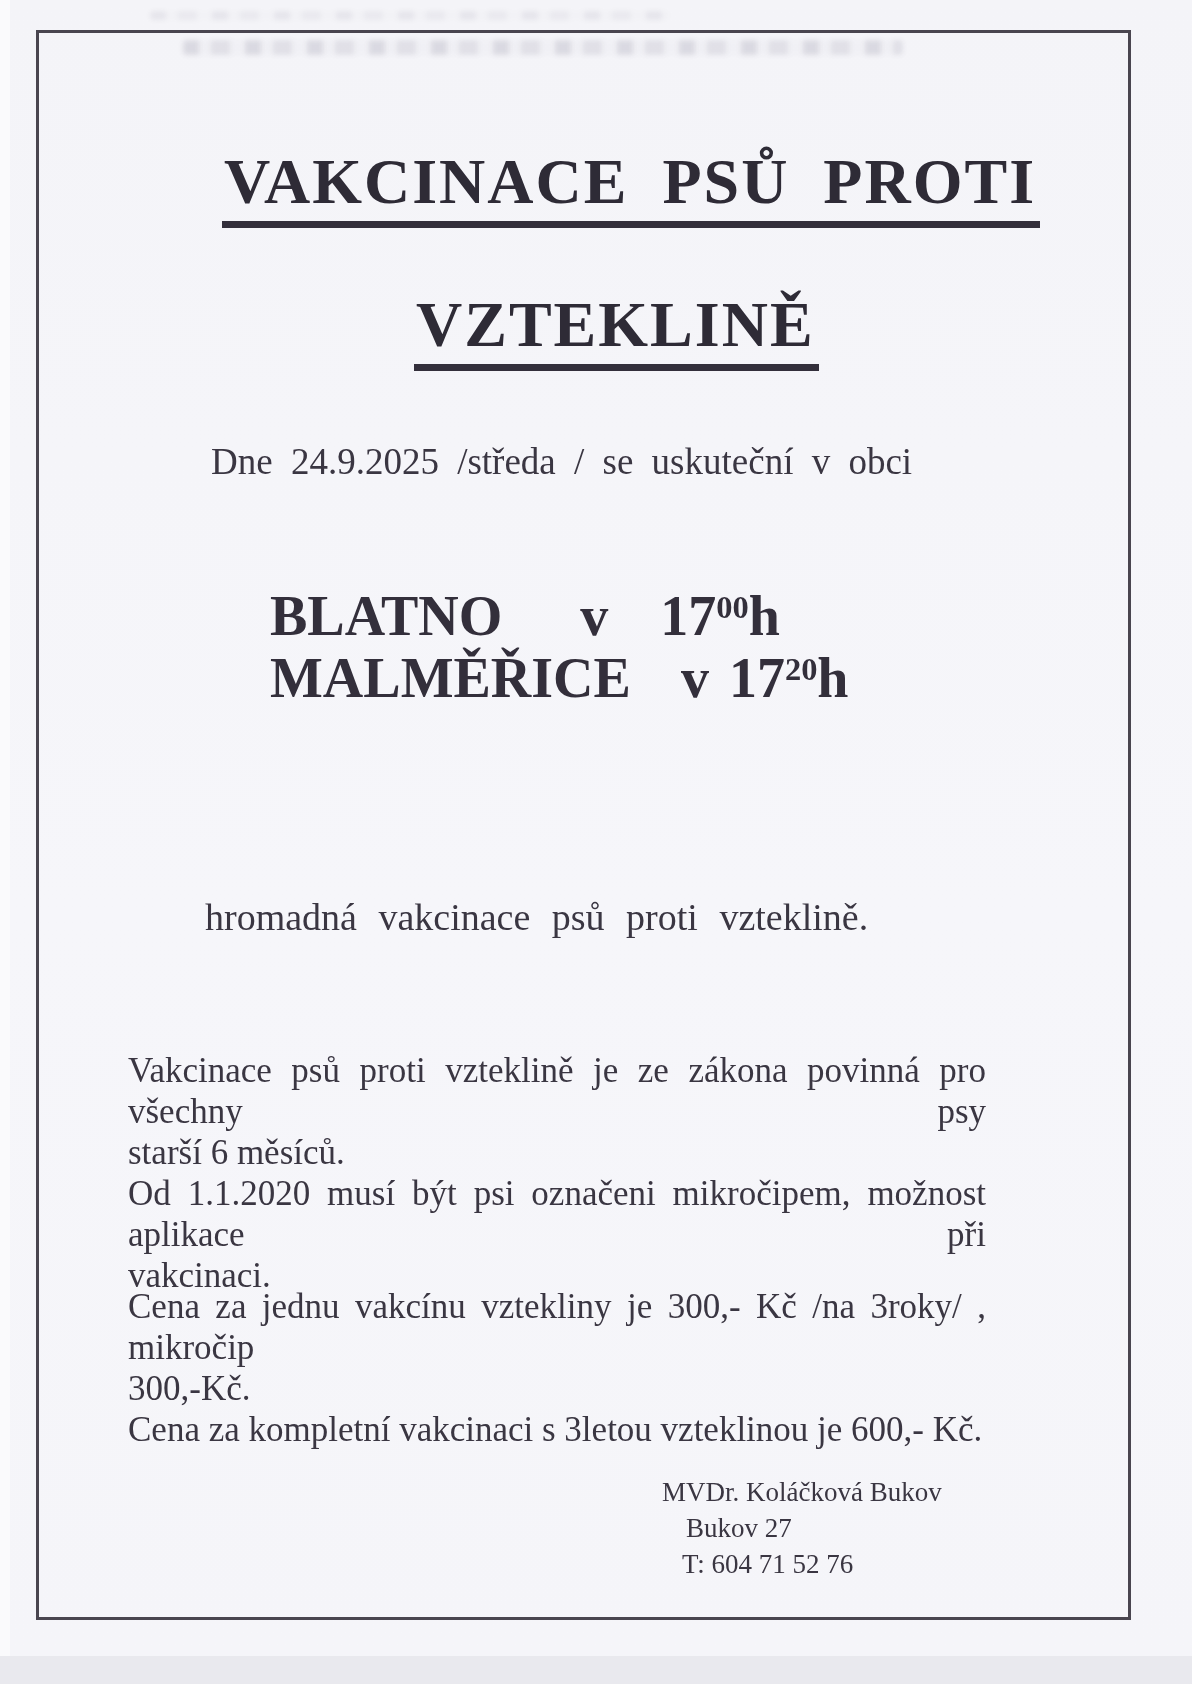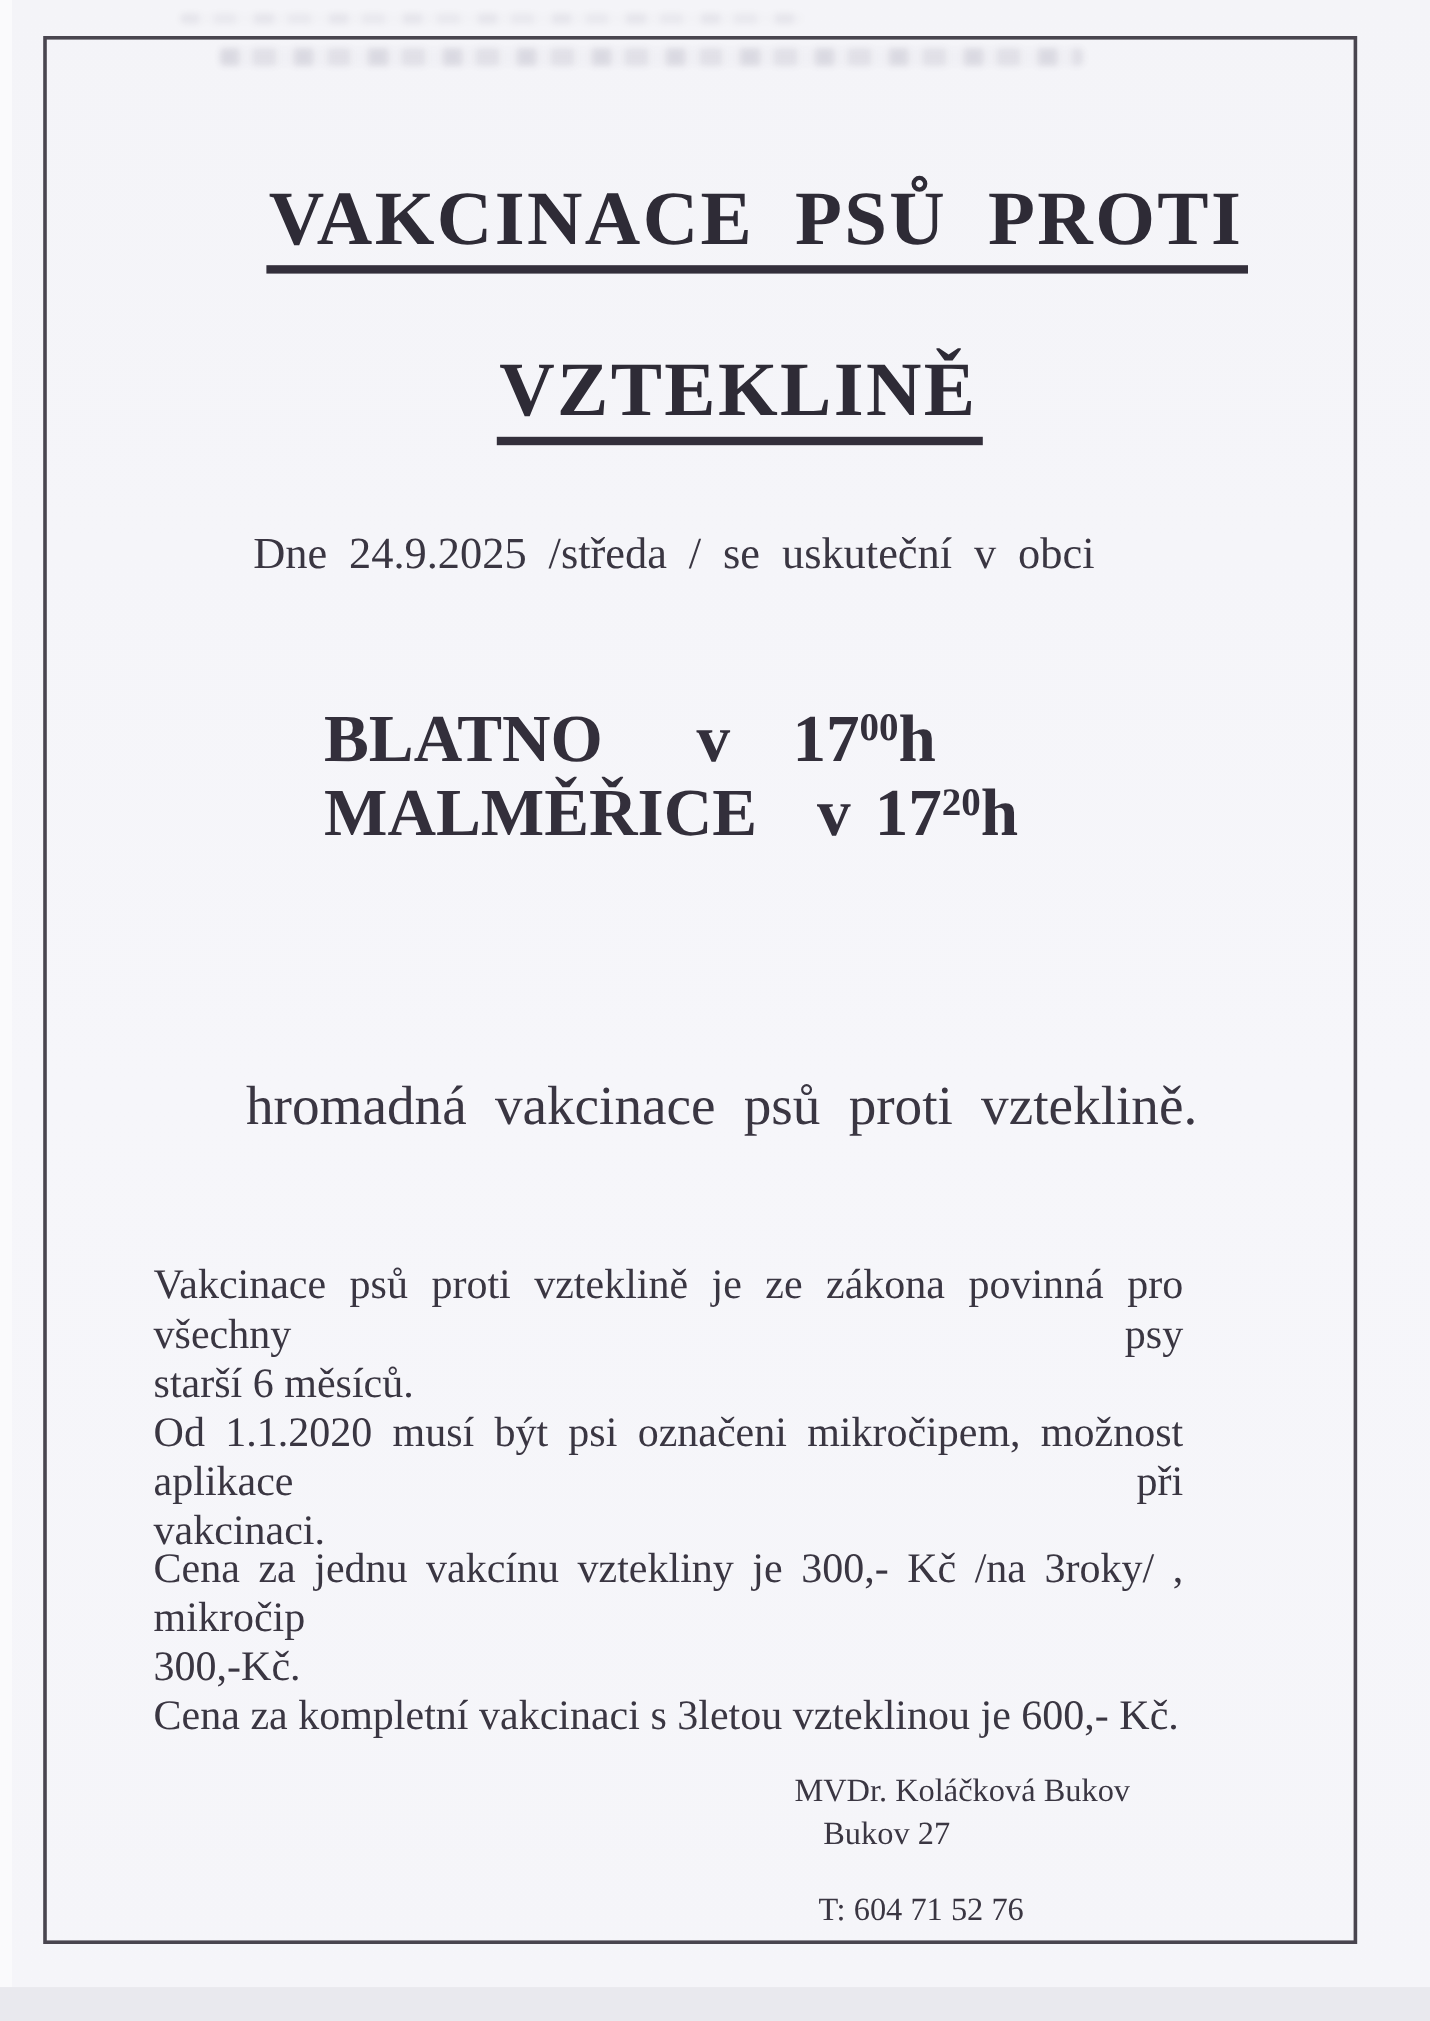--- a/index.html
+++ b/index.html
@@ -95,21 +95,21 @@
     font-size: 58%;
     position: relative;
     top: -0.52em;
     vertical-align: baseline;
     letter-spacing: 0;
   }
 
   .subtitle {
     position: absolute;
     left: 205px; top: 895px;
-    font-size: 46px;
+    font-size: 38px;
     word-spacing: 12px;
     white-space: nowrap;
     color: #3a3642;
   }
 
   .bodyblock {
     position: absolute;
     left: 128px;
     width: 858px;
     font-size: 35px;
@@ -126,21 +126,21 @@
 
   .signature {
     position: absolute;
     left: 662px; top: 1474px;
     font-size: 27px;
     line-height: 36px;
     color: #3a3642;
     white-space: nowrap;
   }
   .sig-address { padding-left: 24px; }
-  .sig-phone   { padding-left: 20px; margin-top: 27px; }
+  .sig-phone   { padding-left: 20px; }
 </style>
 </head>
 <body>
 
 <div class="page">
 
   <div class="left-strip"></div>
 
   <div class="ghost ghost-top"></div>
 

